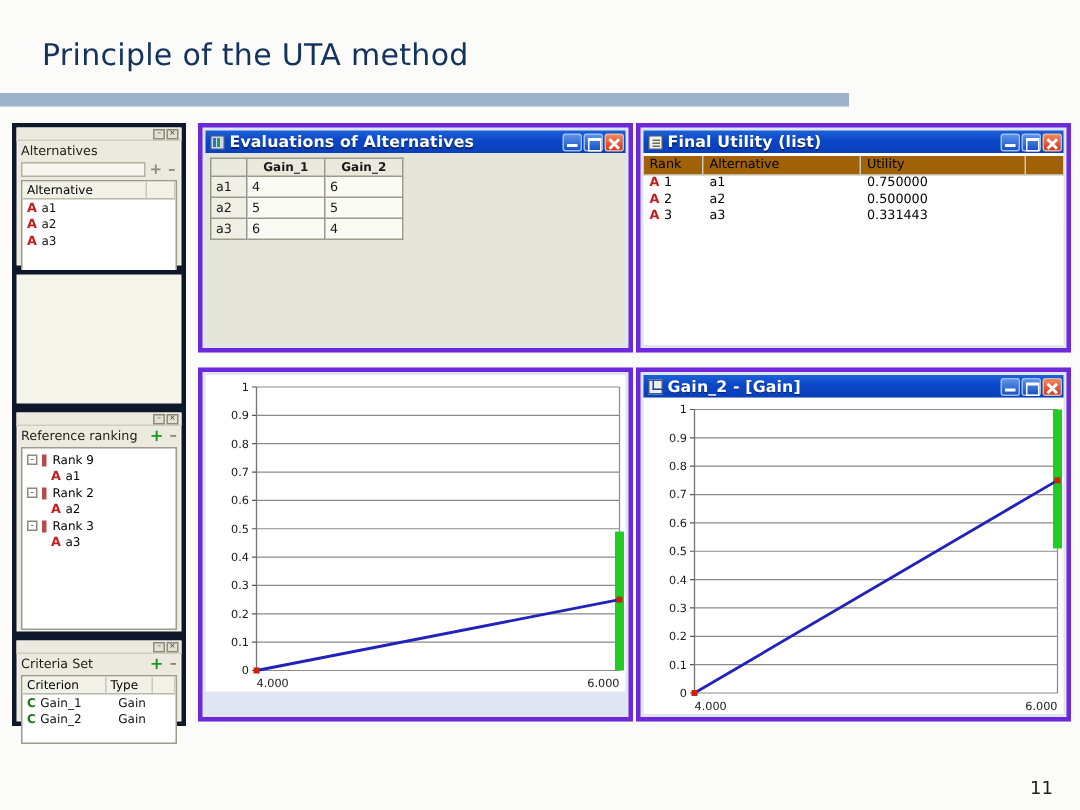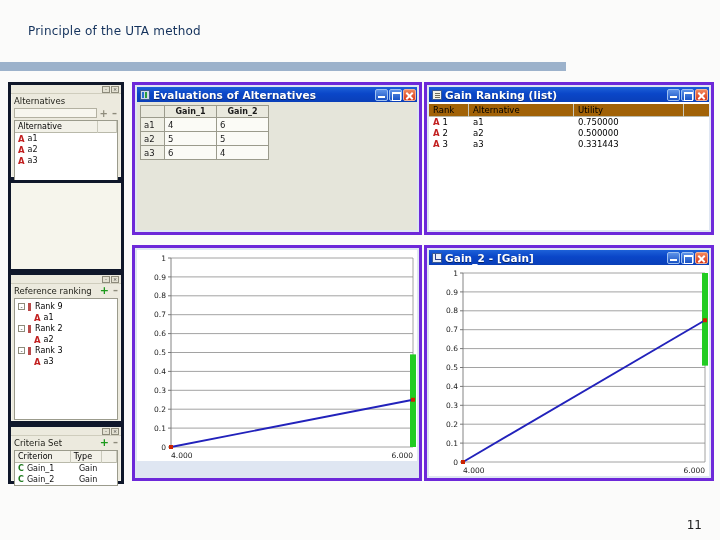--- a/index.html
+++ b/index.html
@@ -13,21 +13,21 @@
   #slide {
     position: relative;
     width: 720px; height: 540px;
     background: #fbfbfa;
   }
 
   
   .slide-title {
     position: absolute;
     left: 28px; top: 24px;
-    font-size: 12px;
+    font-size: 20px;
     color: #14325c;
     letter-spacing: .2px;
     white-space: nowrap;
   }
   .title-rule {
     position: absolute;
     left: 0; top: 62px;
     width: 566px; height: 9px;
     background: #9cb2cb;
   }
@@ -348,21 +348,21 @@
   <div class="panel" id="p-cri" style="left:8px; top:424px; width:116px; height:60px;">
     <div class="panel-bar">
       <div class="minibtn">–</div>
       <div class="minibtn">×</div>
     </div>
     <div class="panel-head">
       <span class="ttl">Criteria Set</span>
       <span class="plus">+</span>
       <span class="minus">–</span>
     </div>
-    <div class="panel-list" style="height:36px;">
+    <div class="panel-list" style="height:46px;">
       <div class="lst-head">
         <span style="width:58px;">Criterion</span>
         <span style="width:32px;">Type</span>
         <span style="width:16px;"></span>
       </div>
       <div class="lst-row">
         <span class="c-glyph">C</span>
         <span style="width:52px;">Gain_1</span>
         <span>Gain</span>
       </div>
@@ -408,21 +408,21 @@
           <td class="val">4</td>
         </tr>
       </tbody>
         </table>
     </div>
   </div>
 
   <div class="win" style="left:424px; top:82px; width:290px; height:153px;">
     <div class="win-title">
       <span class="win-ico doc"></span>
-      <span class="win-name">Gain Ranking (list)</span>
+      <span class="win-name">Final Utility (list)</span>
       <span class="win-btns">
         <span class="tbtn min"></span>
         <span class="tbtn max"></span>
         <span class="tbtn close"></span>
       </span>
     </div>
     <div class="win-body white">
       <div id="rank-wrap">
         <div class="rk-head">
           <span class="c-rank">Rank</span>

